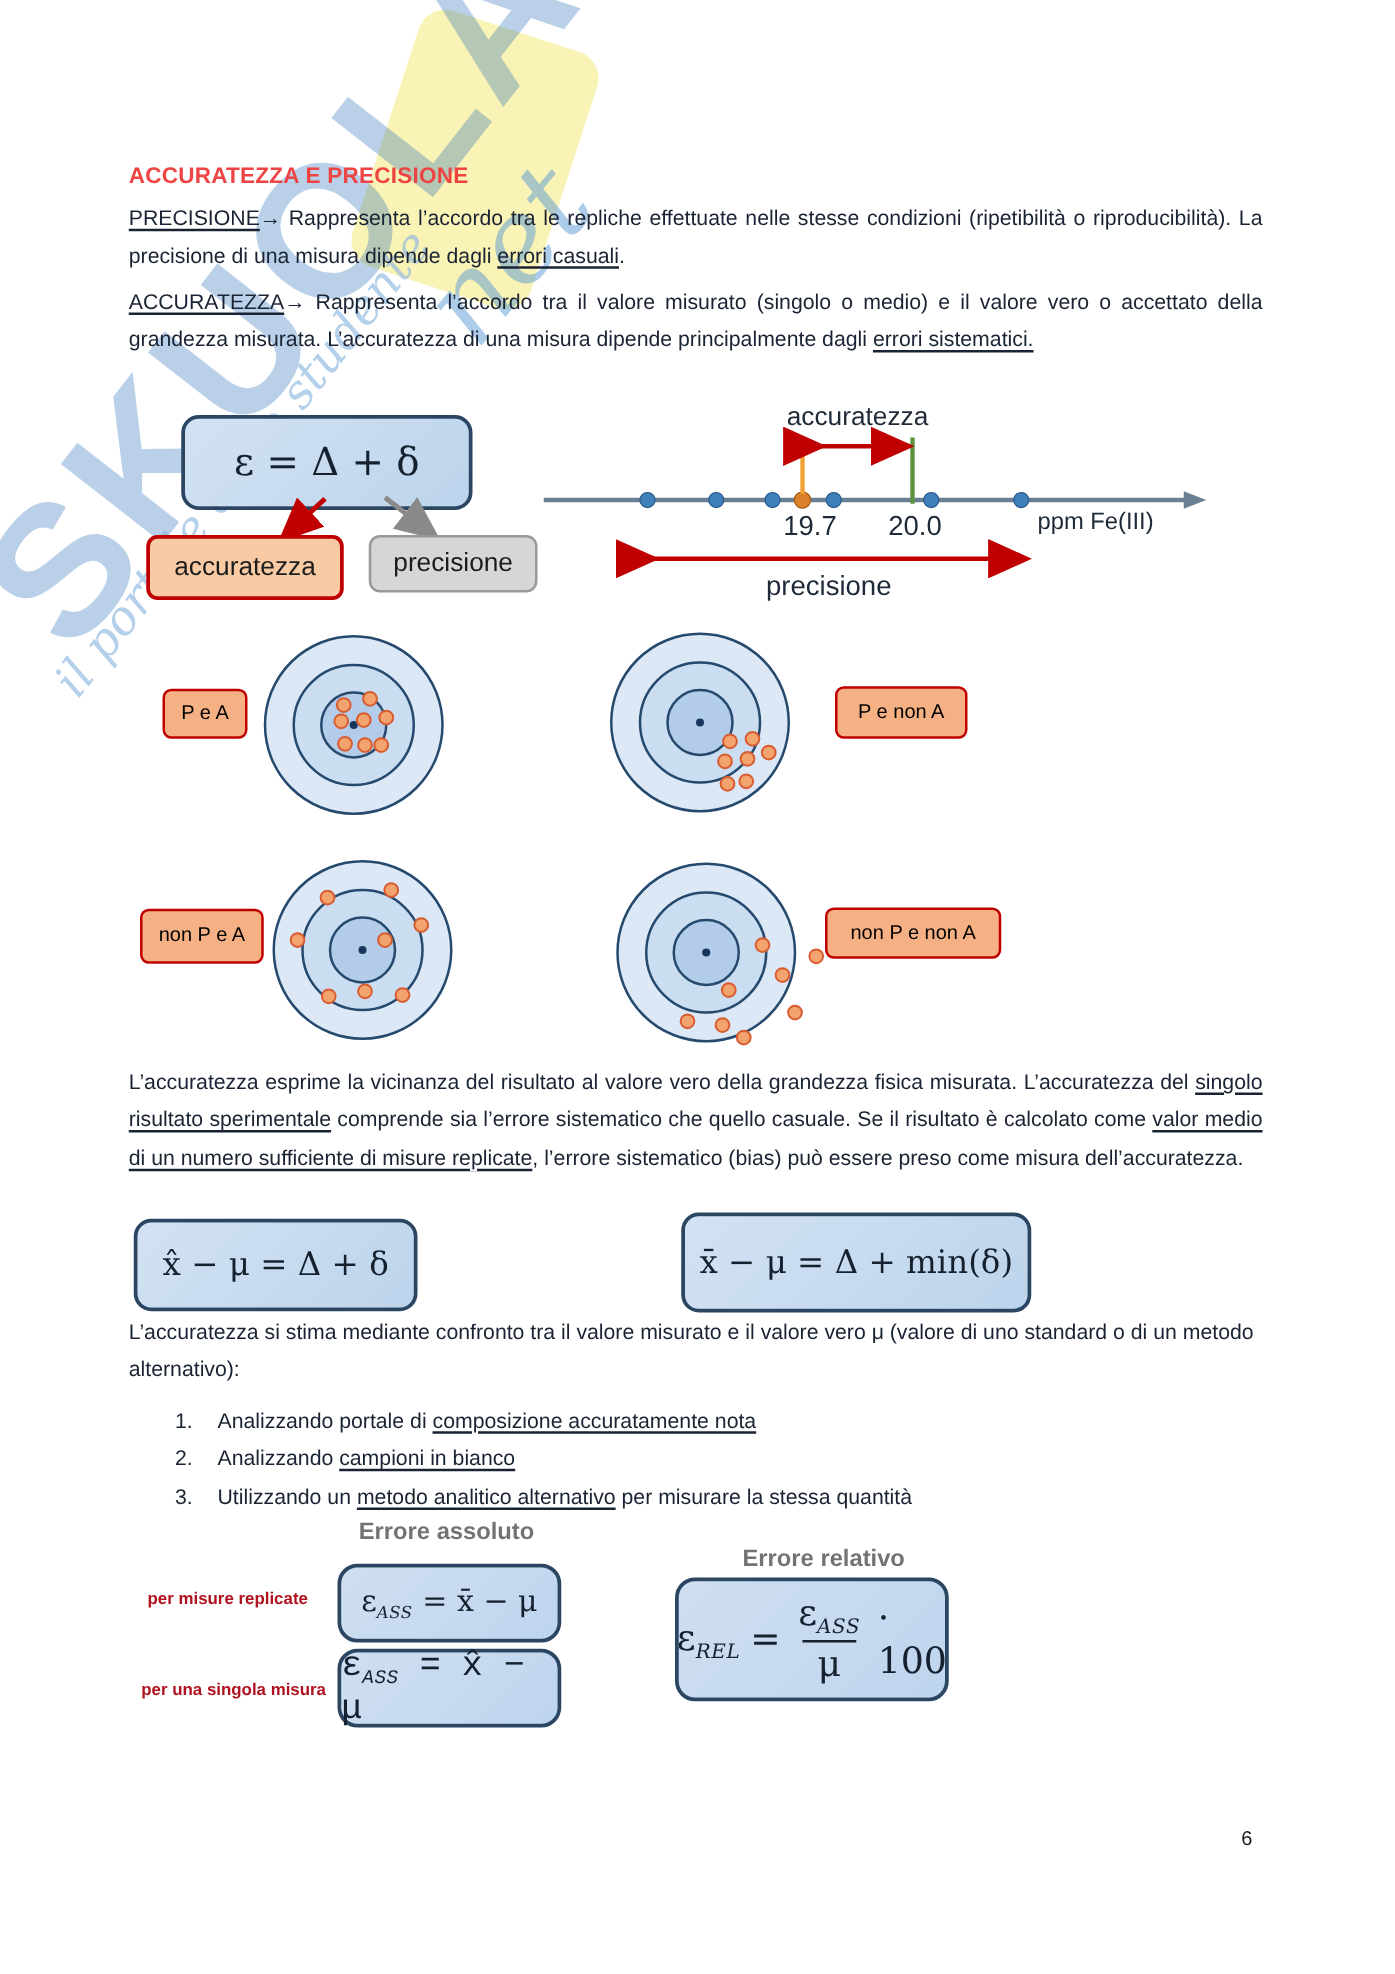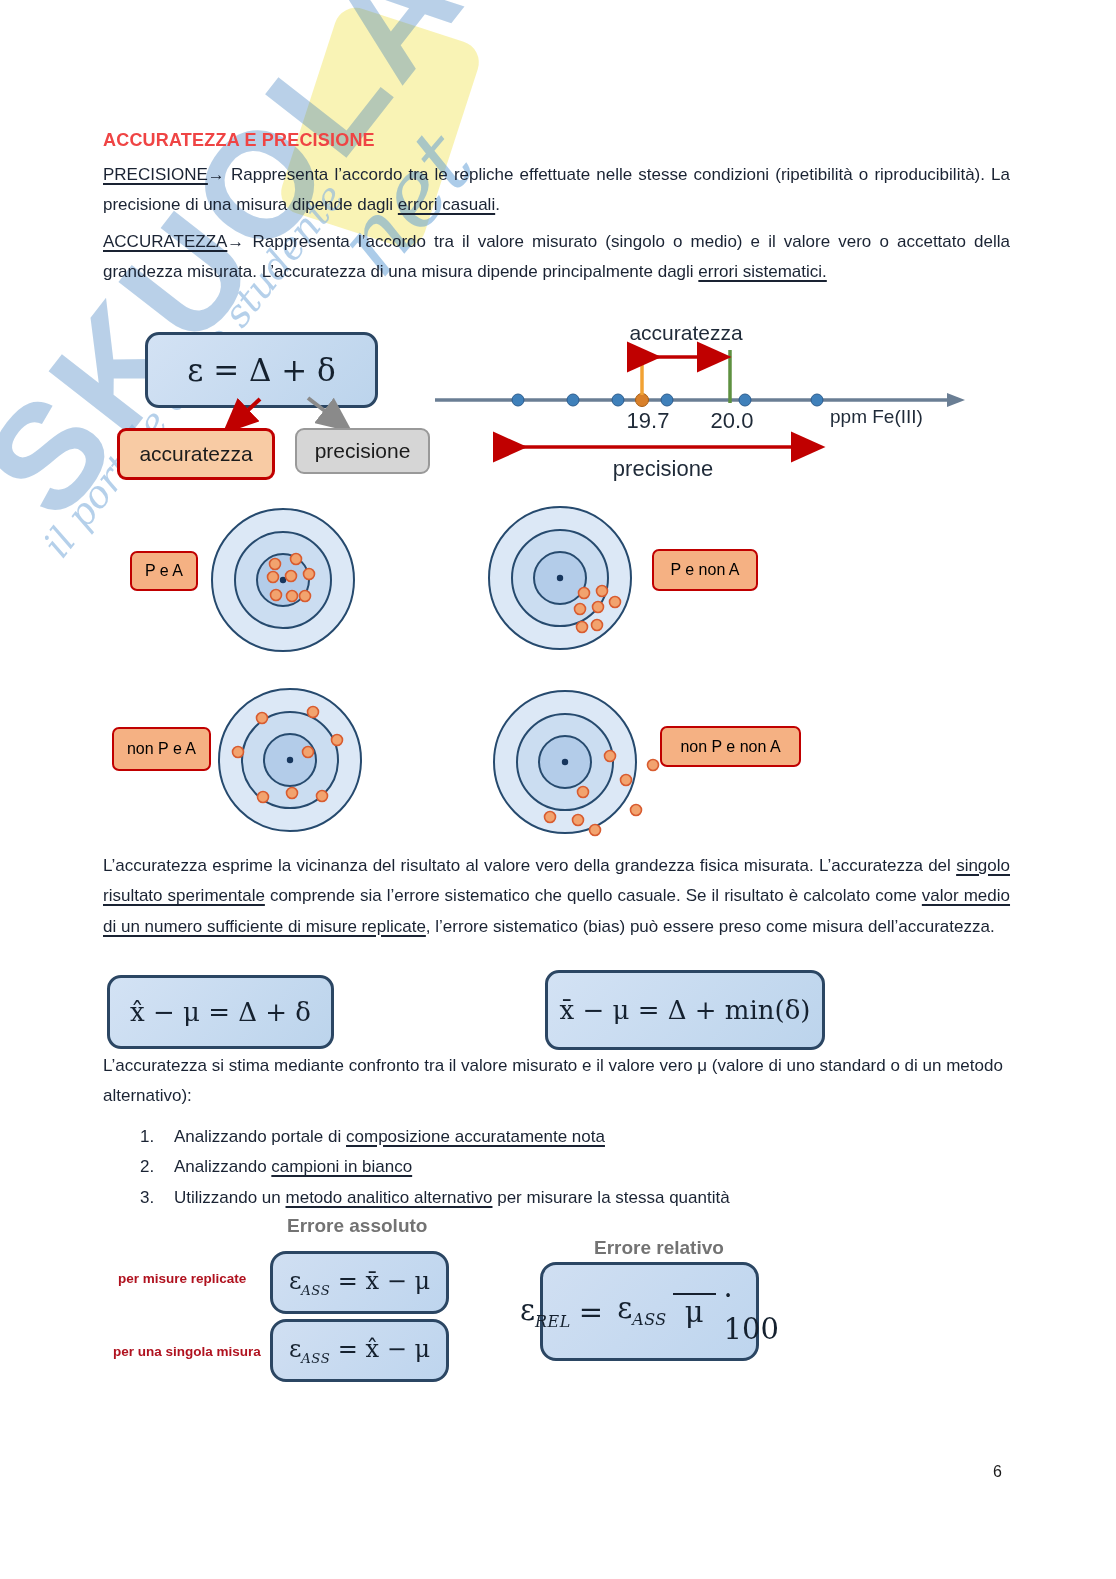--- a/index.html
+++ b/index.html
@@ -70,21 +70,21 @@
     background:#f8cba4; border:3px solid #c00000; }
   .pre-box { left:295px; top:428px; width:131px; height:42px;
     background:#d6d6d6; border:2.5px solid #999999; }
 
   .target-label {
     display:flex; align-items:center; justify-content:center;
     background:#f5b183; border:2px solid #c00000; border-radius:7px;
     font-size:16px; color:#000000; white-space:nowrap;
   }
   .tl1 { left:130px; top:551px; width:64px;  height:36px; }
-  .tl2 { left:652px; top:549px; width:102px; height:38px; }
+  .tl2 { left:668px; top:549px; width:102px; height:38px; }
   .tl3 { left:112px; top:727px; width:95px;  height:40px; }
   .tl4 { left:660px; top:726px; width:137px; height:37px; }
 
   
   .olist { left:140px; top:1122px; font-size:17px; line-height:1.78; }
   .olist .li { display:flex; }
   .olist .num { width:34px; flex:0 0 34px; }
 
   
   .red-head { font-size:19px; font-weight:bold; color:#737373; }
@@ -93,25 +93,25 @@
   .eh-rel { left:577px; top:1237px;margin-left:17px; }
   .cap-rep { left:118px; top:1271px; }
   .cap-sing{ left:113px; top:1344px; }
   .err-box {
     background:linear-gradient(135deg,#d0dff2 0%,#bed5ee 100%);
     border:3px solid #2b4663; border-radius:16px;
     display:flex; align-items:center; justify-content:center;
     font-family:"DejaVu Serif", serif; color:#15212f;
   }
   .eb1 { left:270px; top:1251px; width:173px; height:57px; font-size:24px; }
-  .eb2 { left:270px; top:1319px; width:173px; height:57px; font-size:24px; }
+  .eb2 { left:270px; top:1319px; width:173px; height:57px; font-size:28px;font-family:Liberation Mono, monospace; }
   .eb3 { left:540px; top:1262px; width:213px; height:93px; font-size:29px; }
   .fsub { font-size:0.55em; font-style:italic; vertical-align:sub; letter-spacing:0.5px; }
   .frac-row { display:flex; align-items:center; gap:8px; }
-  .frac { display:inline-flex; flex-direction:row; align-items:center; line-height:1.15;justify-content:center; }
+  .frac { display:inline-flex; flex-direction:column; align-items:center; line-height:1.15;justify-content:center; }
   .frac .den { border-top:2px solid #16202e; padding:1px 12px 0; }
   .frac .num { padding:0 6px 1px; }
 
   .page-num { left:993px; top:1463px; font-size:16px; color:#1a1a1a; }
 
   svg text { font-family:"Liberation Sans", sans-serif; fill:#1f2a38; }
 </style>
 </head>
 <body>
 

